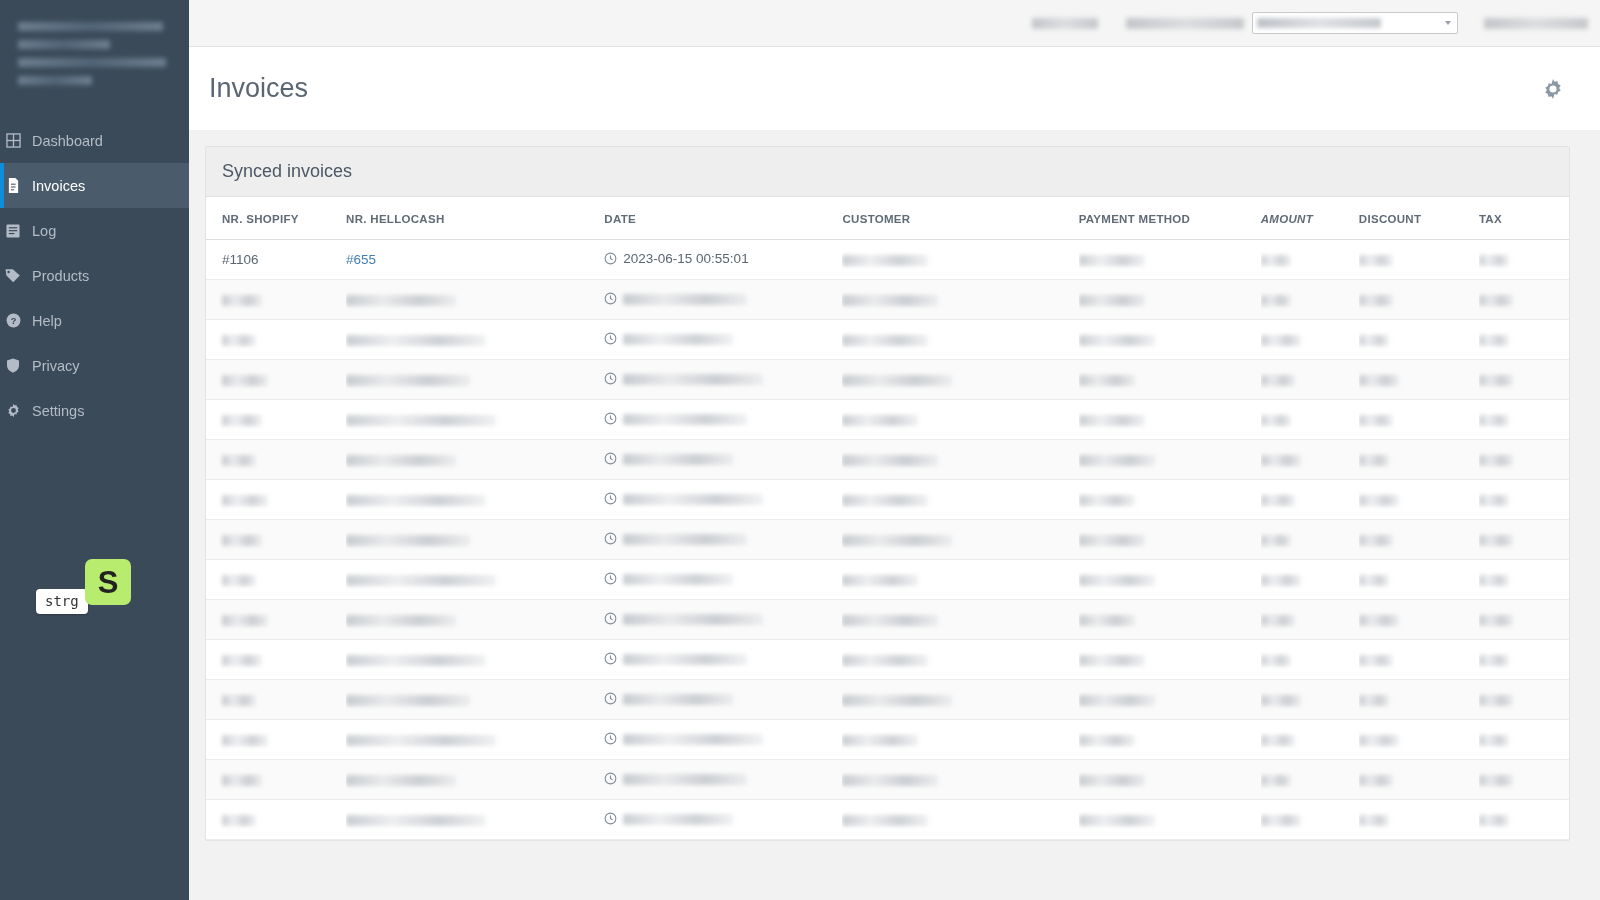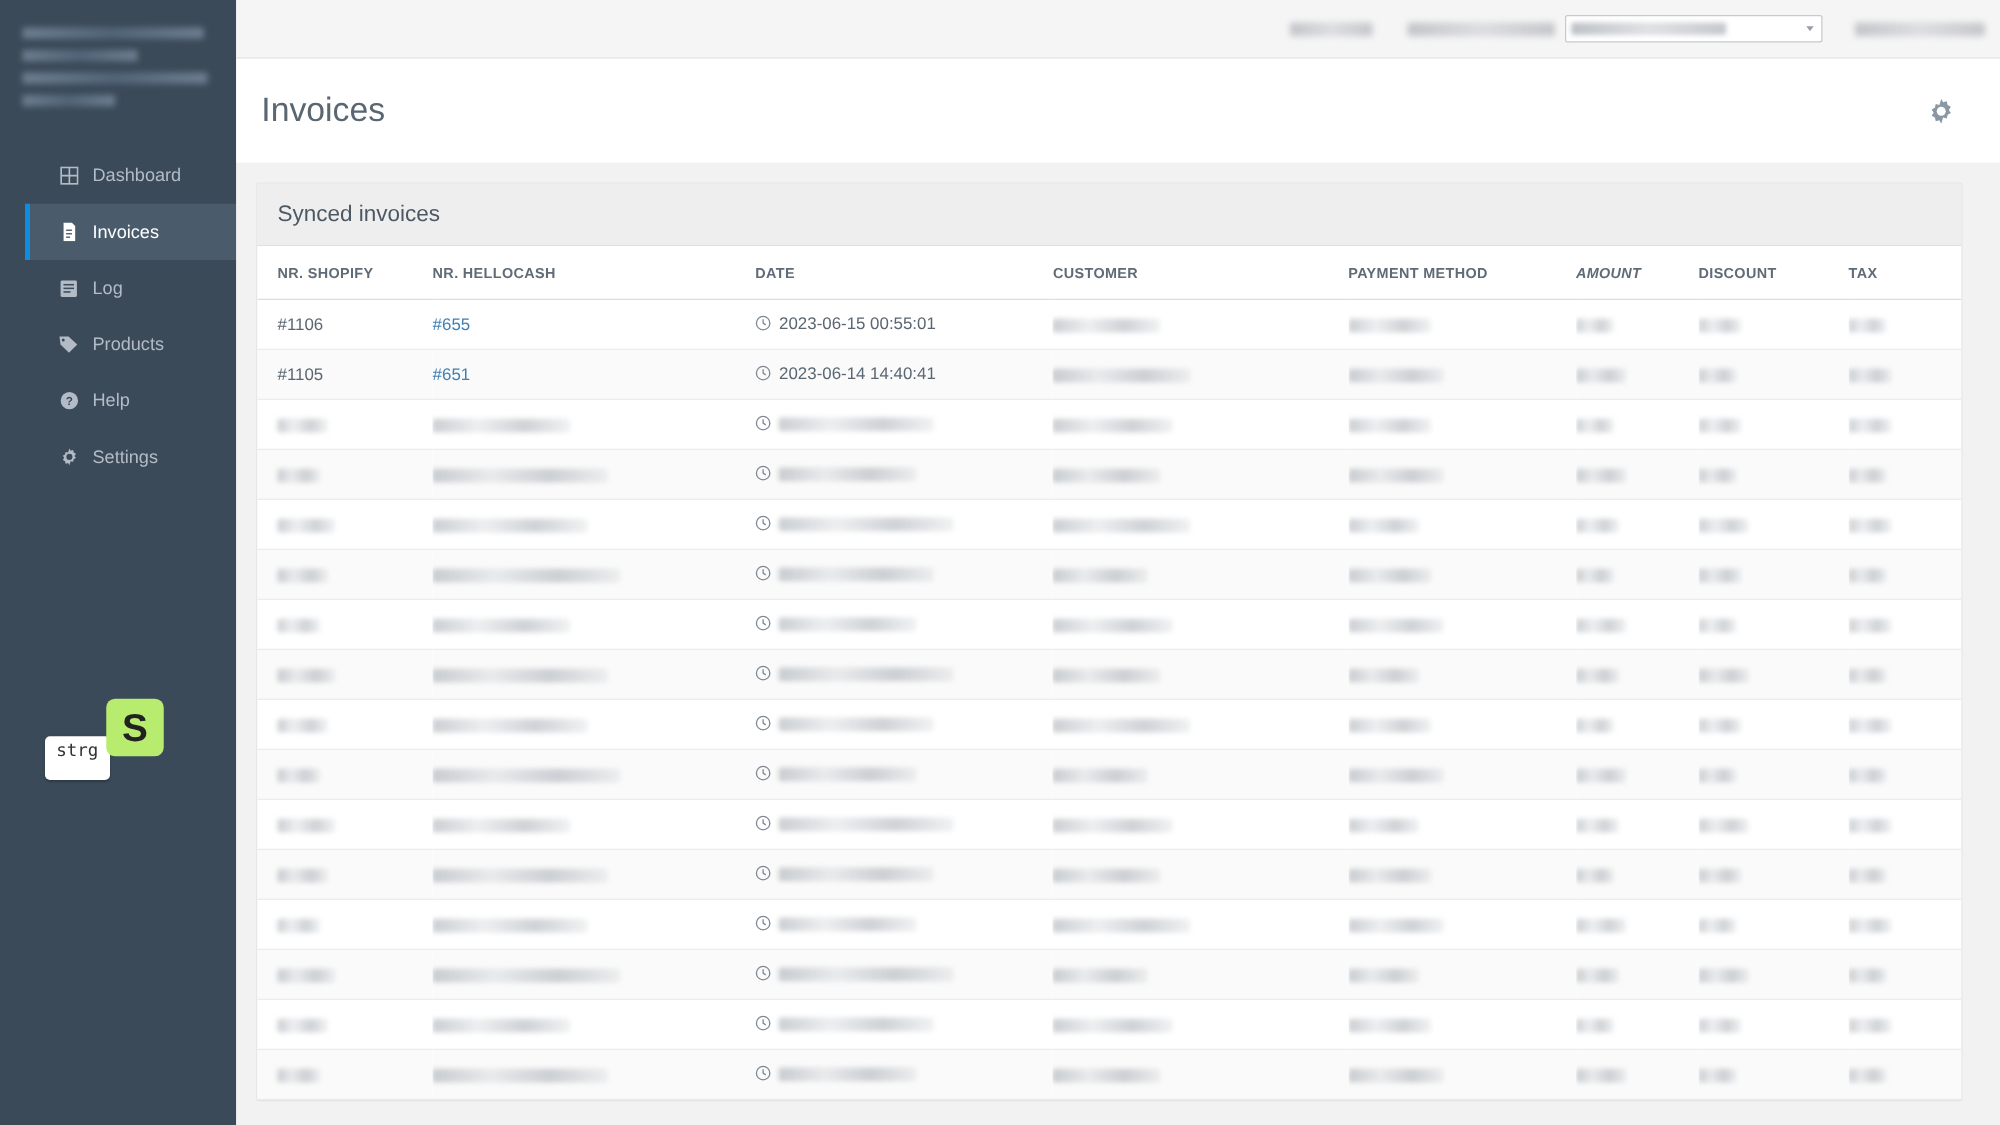--- a/index.html
+++ b/index.html
@@ -27,27 +27,25 @@
   }
   .user-line.l1 { width: 145px; }
   .user-line.l2 { width: 92px; }
   .user-line.l3 { width: 148px; }
   .user-line.l4 { width: 74px; }
 
   .nav { margin-top: 33px; }
   .nav-item {
     display: flex; align-items: center;
     height: 45px;
-    padding-left: 22px;
     color: #b3bcc6;
     font-size: 14.5px;
     border-left: 4px solid transparent;
     cursor: pointer;
     user-select: none;
-    margin-left: 20px;
   }
   .nav-item .ico {
     width: 18px; height: 16px;
     margin-right: 10px;
     display: inline-flex; align-items: center; justify-content: center;
     color: #b3bcc6;
     flex: 0 0 18px;
   }
   .nav-item.active {
     background: #4a5b6b;
@@ -65,21 +63,21 @@
     background: #b8ec6e;
     border-radius: 7px;
     display: flex; align-items: center; justify-content: center;
     font-size: 31px; font-weight: bold; color: #222; line-height: 1;
   }
   .kbd-hint {
     position: absolute;
     left: 36px; top: 589px;
     background: #ffffff;
     border-radius: 4px;
-    padding: 4px 9px 15px 9px;
+    padding: 4px 9px 5px 9px;
     font-family: "DejaVu Sans Mono", monospace;
     font-size: 14px;
     color: #333;
     box-shadow: 0 1px 2px rgba(0,0,0,.25);
   }
 
   
   .main { flex: 1; height: 900px; position: relative; background: #f2f2f2; overflow: hidden; }
 
   .topbar {
@@ -266,20 +264,28 @@
         <span class="ico">
           <svg width="15" height="15" viewBox="0 0 16 16" fill="currentColor">
             <circle cx="8" cy="8" r="7.4"></circle>
             <text x="8" y="11.6" font-size="10" font-weight="bold" text-anchor="middle" fill="#3b4a59" font-family="Liberation Sans, sans-serif">?</text>
           </svg>
         </span>
         <span>Help</span>
       </div>
 
 
+      <div class="nav-item">
+        <span class="ico">
+          <svg width="14" height="15" viewBox="0 0 14 16" fill="currentColor">
+            <path d="M7 0.4 13.4 2.6v5.2c0 4-2.9 6.6-6.4 7.8C3.5 14.4 0.6 11.8 0.6 7.8V2.6z"></path>
+          </svg>
+        </span>
+        <span>Privacy</span>
+      </div>
 
       <div class="nav-item">
         <span class="ico">
           <svg width="15" height="15" viewBox="0 0 16 16" fill="currentColor">
             <path d="M8 0.8l1.1 1.9 2.1-.5.5 2.1 1.9 1.1-1.2 1.8 1.2 1.8-1.9 1.1-.5 2.1-2.1-.5L8 15.2l-1.1-1.9-2.1.5-.5-2.1L2.4 10.6 3.6 8.8 2.4 7l1.9-1.1.5-2.1 2.1.5z"></path>
             <circle cx="8" cy="8" r="2.6" fill="#3b4a59"></circle>
           </svg>
         </span>
         <span>Settings</span>
       </div>
@@ -337,33 +343,20 @@
                         <circle cx="8" cy="8" r="6.6"></circle>
                         <path d="M8 4.2V8l2.6 1.7"></path>
                       </svg></span>2023-06-15 00:55:01</td>
                   <td class="c-customer"><span class="bl w86"></span></td>
                   <td class="c-payment"><span class="bl w66"></span></td>
                   <td class="c-amount"><span class="bl w30"></span></td>
                   <td class="c-discount"><span class="bl w34"></span></td>
                   <td class="c-tax"><span class="bl w30"></span></td>
                 </tr>
                 <tr>
-                  <td class="c-shopify">#1105</td>
-                  <td class="c-hello"><span class="link">#651</span></td>
-                  <td class="c-date"><span class="clock"><svg width="13" height="13" viewBox="0 0 16 16" fill="none" stroke="currentColor" stroke-width="1.3">
-                        <circle cx="8" cy="8" r="6.6"></circle>
-                        <path d="M8 4.2V8l2.6 1.7"></path>
-                      </svg></span>2023-06-14 14:40:41</td>
-                  <td class="c-customer"><span class="bl w110"></span></td>
-                  <td class="c-payment"><span class="bl w76"></span></td>
-                  <td class="c-amount"><span class="bl w40"></span></td>
-                  <td class="c-discount"><span class="bl w30"></span></td>
-                  <td class="c-tax"><span class="bl w34"></span></td>
-                </tr>
-                <tr>
                   <td class="c-shopify"><span class="bl w40"></span></td>
                   <td class="c-hello"><span class="bl w110"></span></td>
                   <td class="c-date"><span class="clock"><svg width="13" height="13" viewBox="0 0 16 16" fill="none" stroke="currentColor" stroke-width="1.3">
                         <circle cx="8" cy="8" r="6.6"></circle>
                         <path d="M8 4.2V8l2.6 1.7"></path>
                       </svg></span><span class="bl w124"></span></td>
                   <td class="c-customer"><span class="bl w96"></span></td>
                   <td class="c-payment"><span class="bl w66"></span></td>
                   <td class="c-amount"><span class="bl w30"></span></td>
                   <td class="c-discount"><span class="bl w34"></span></td>

